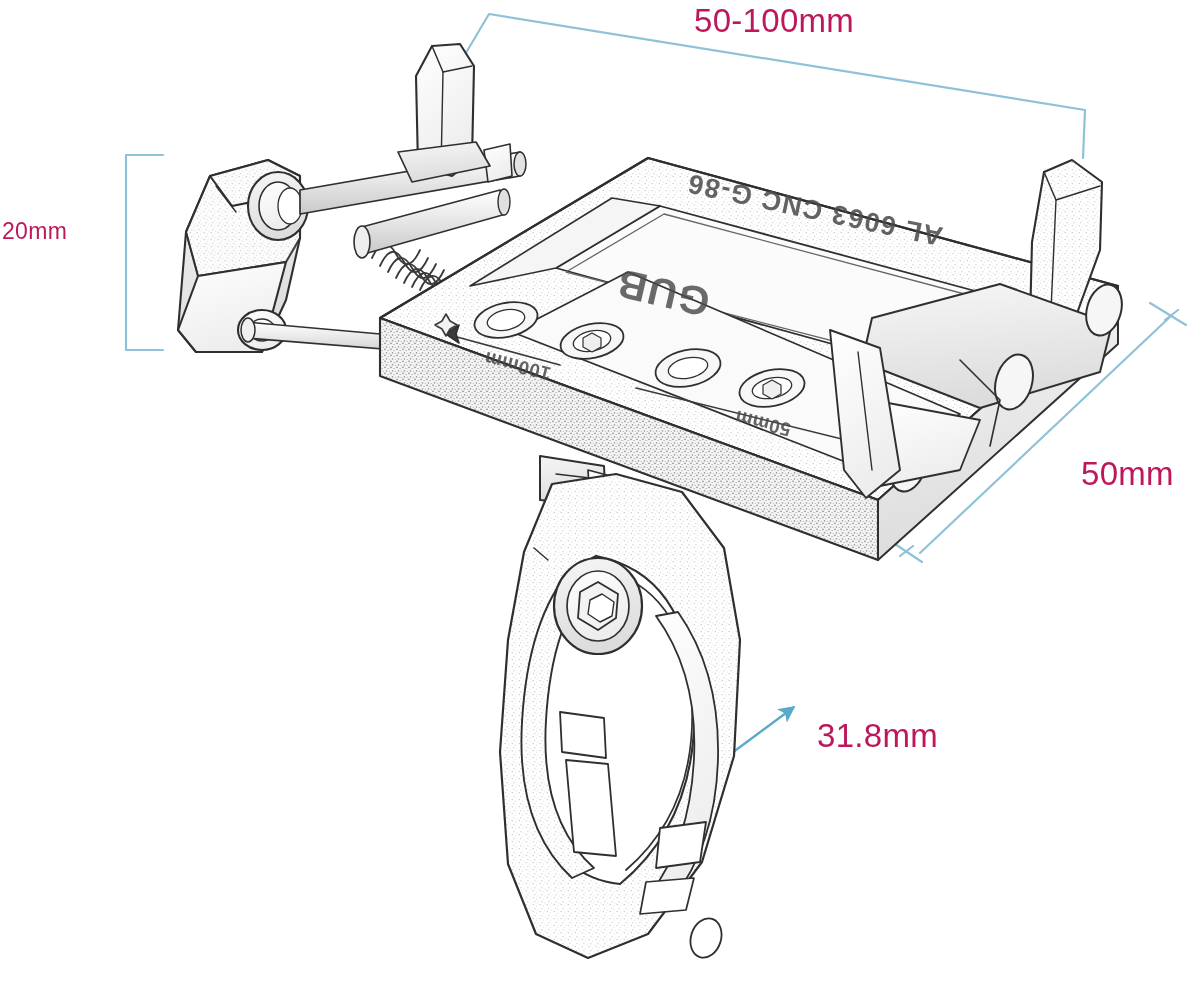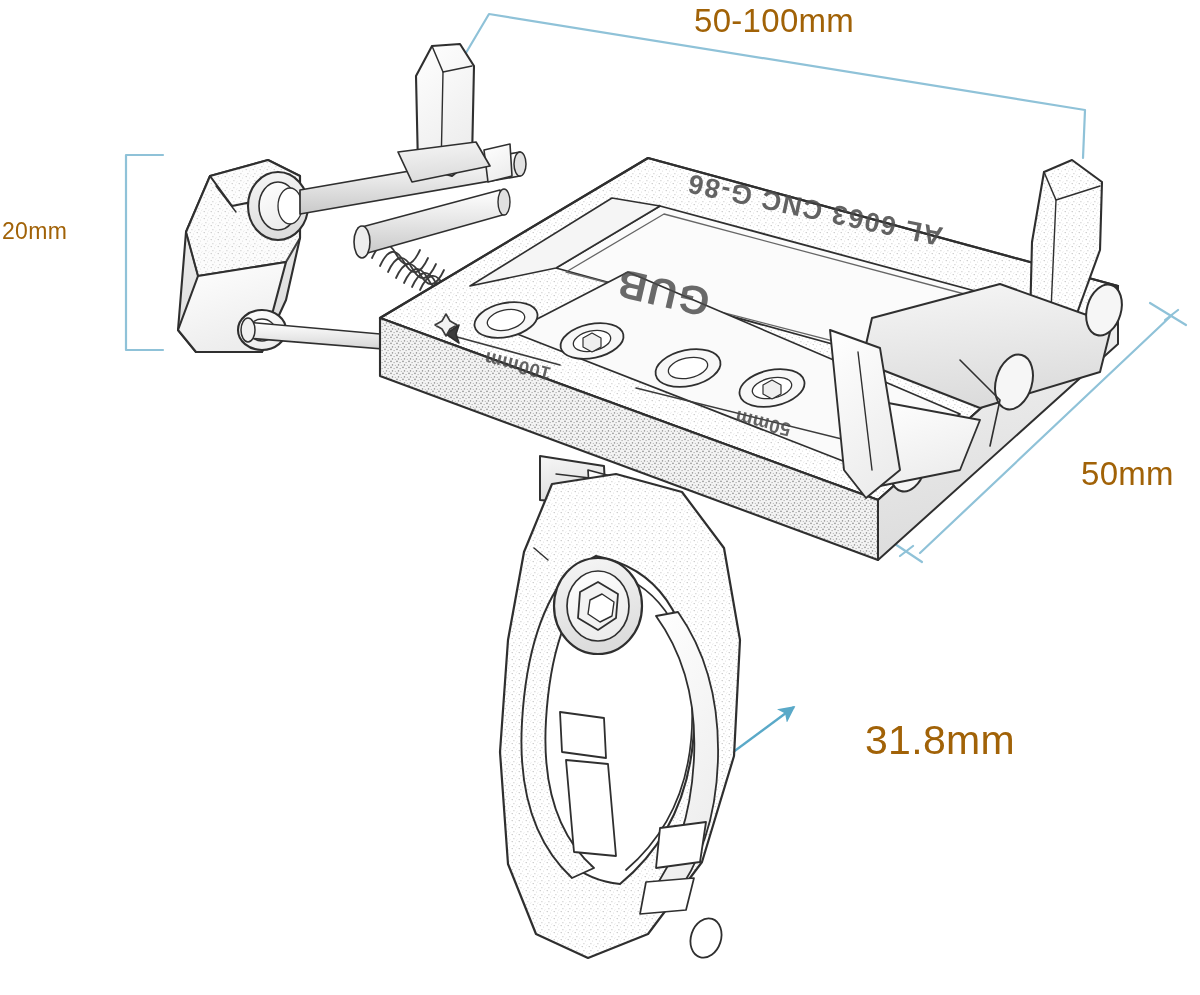--- a/index.html
+++ b/index.html
@@ -22,31 +22,31 @@
   #drawing-svg {
     position: absolute;
     left: 0;
     top: 0;
     width: 1200px;
     height: 995px;
     display: block;
   }
   .dim-label {
     position: absolute;
-    color: #a16207;
+    color: #be185d;
     font-family: "Liberation Sans", sans-serif;
     font-weight: 400;
     white-space: nowrap;
     letter-spacing: 0.3px;
     user-select: none;
   }
   #label-width   { left: 694px; top: 2px;   font-size: 33px; }
   #label-height  { left: 2px;   top: 218px; font-size: 23px; }
   #label-depth   { left: 1081px;top: 455px; font-size: 33px; }
-  #label-bar     { left: 865px; top: 717px; font-size: 41px; }
+  #label-bar     { left: 817px; top: 717px; font-size: 33px; }
 </style>
 </head>
 <body>
 
 <div id="stage">
 
   <svg id="drawing-svg" viewBox="0 0 1200 995" xmlns="http://www.w3.org/2000/svg">
     <defs>
 
       <pattern id="speckle" width="7" height="7" patternUnits="userSpaceOnUse">

